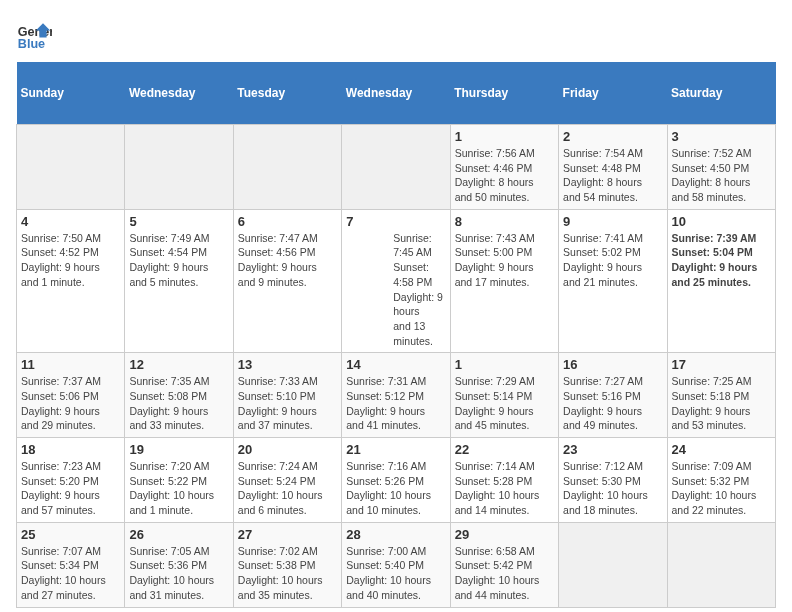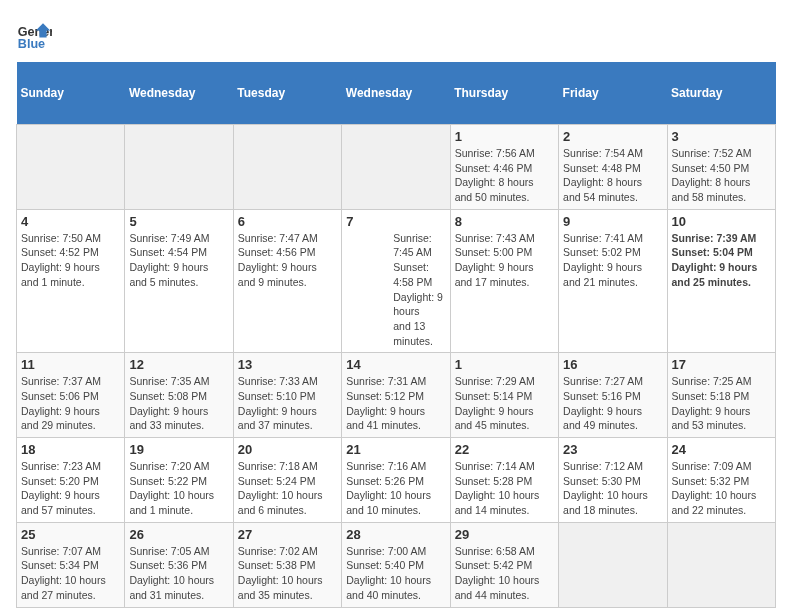--- a/index.html
+++ b/index.html
@@ -258,21 +258,21 @@
         </td>
         <td>
           <div class="day-num">19</div>
           <div class="day-info" style="white-space: pre-line;">Sunrise: 7:20 AM
 Sunset: 5:22 PM
 Daylight: 10 hours
 and 1 minute.</div>
         </td>
         <td>
           <div class="day-num">20</div>
-          <div class="day-info" style="white-space: pre-line;">Sunrise: 7:18 AM
+          <div class="day-info" style="white-space: pre-line;">Sunrise: 7:24 AM
 Sunset: 5:24 PM
 Daylight: 10 hours
 and 6 minutes.</div>
         </td>
         <td>
           <div class="day-num">21</div>
           <div class="day-info" style="white-space: pre-line;">Sunrise: 7:16 AM
 Sunset: 5:26 PM
 Daylight: 10 hours
 and 10 minutes.</div>

